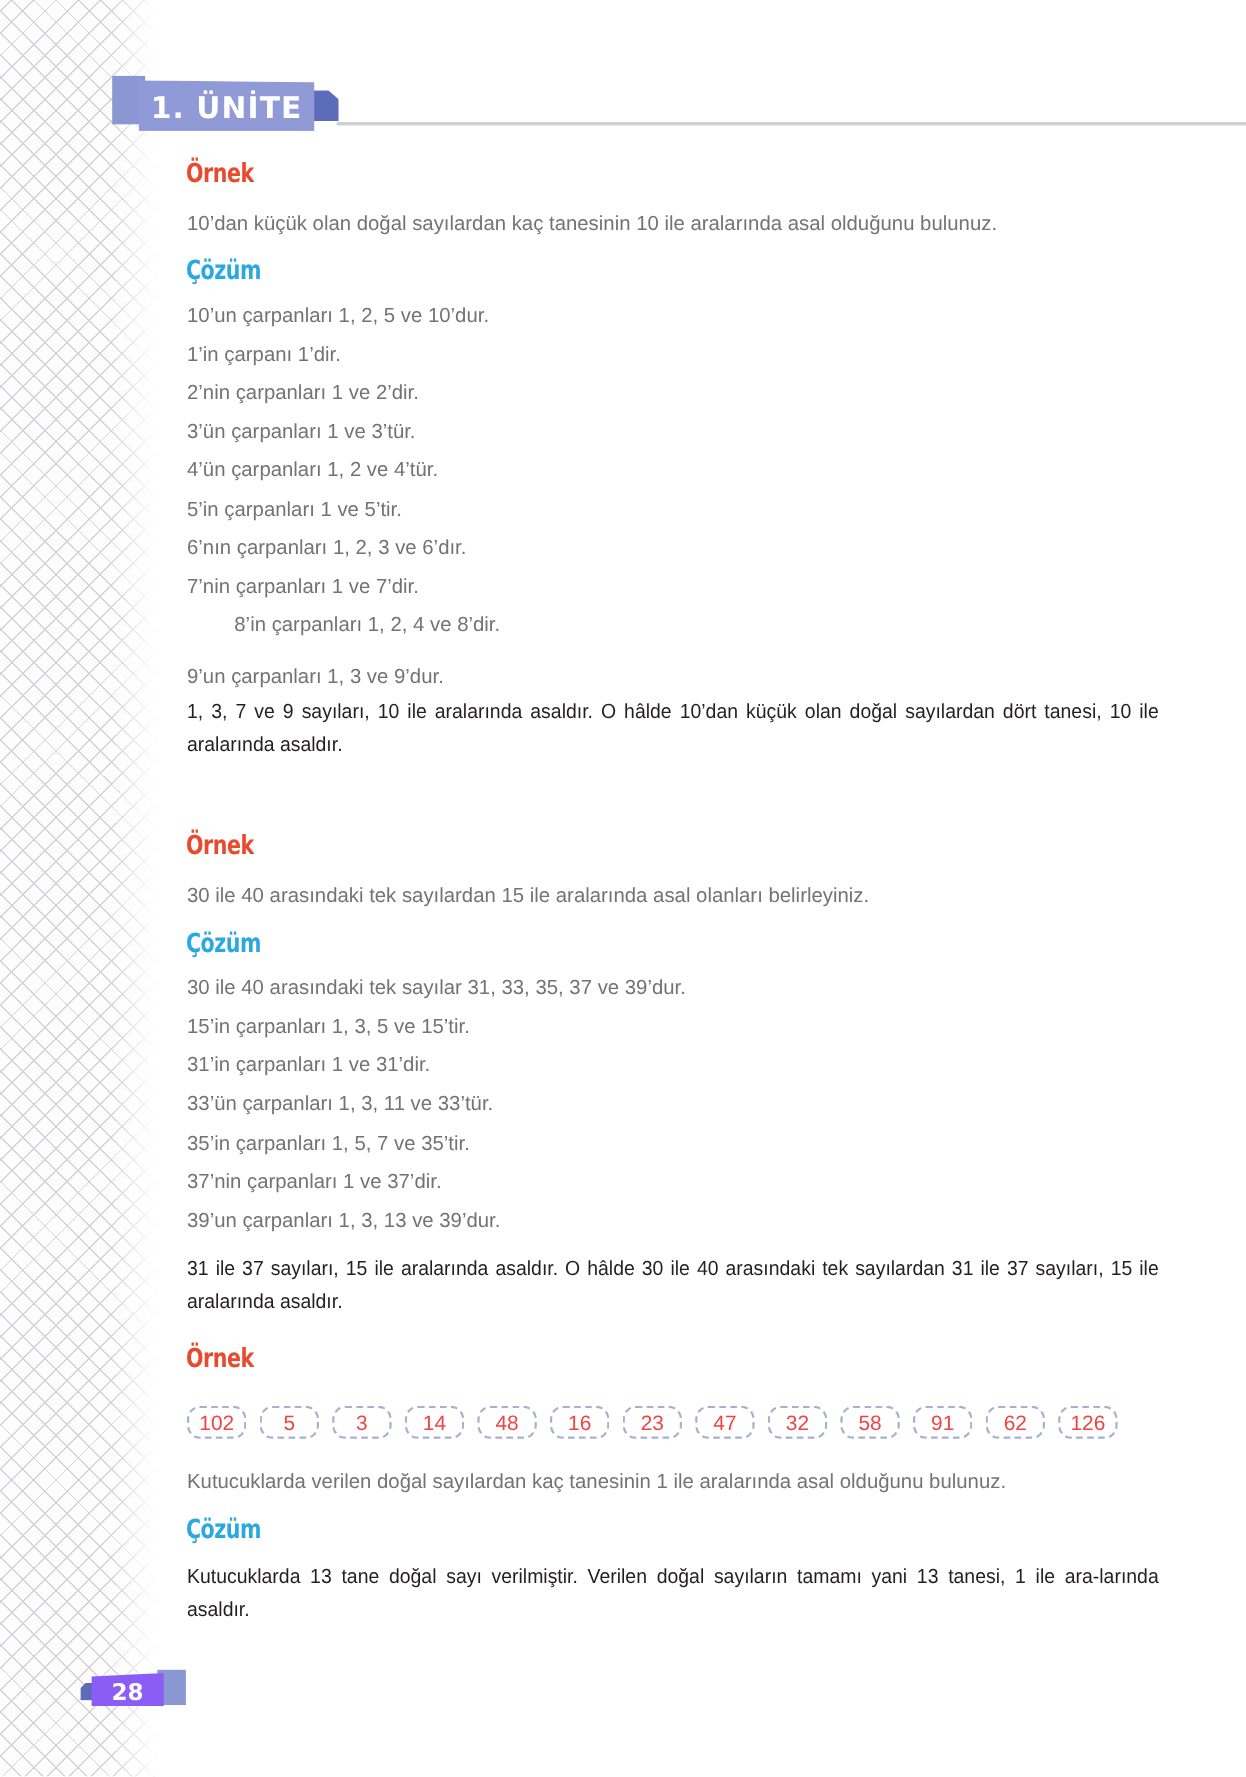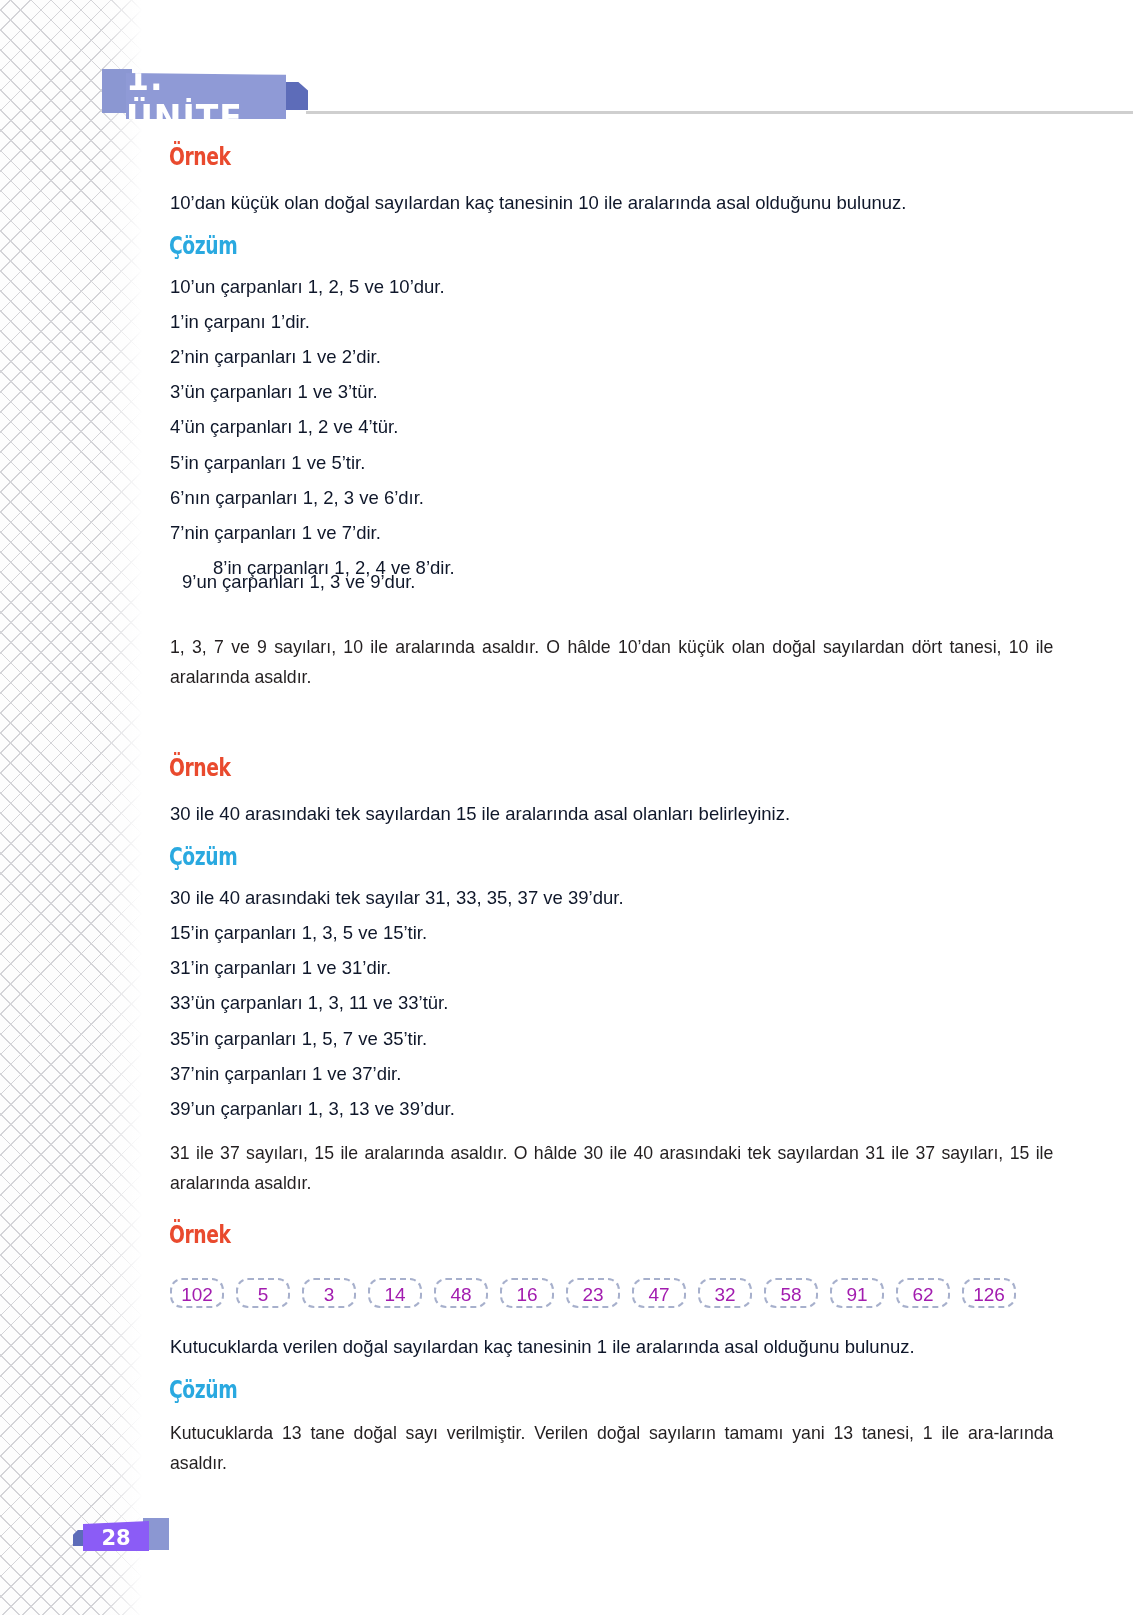--- a/index.html
+++ b/index.html
@@ -24,51 +24,51 @@
   .unit-ribbon { position: absolute; left: 102px; top: 66px; width: 210px; height: 56px; }
   .unit-ribbon .back-left { position: absolute; left: 0; top: 3px; width: 30px; height: 44px; background: #8b97d2; }
   .unit-ribbon .back-right { position: absolute; left: 182px; top: 16px; width: 24px; height: 28px; background: #5d6cb9; clip-path: polygon(0 0, 60% 0, 100% 30%, 100% 100%, 0 100%); }
   .unit-ribbon .front {
     position: absolute; left: 24px; top: 7px; width: 160px; height: 46px;
     background: #8f9ad6;
     clip-path: polygon(0 0, 100% 4%, 100% 100%, 0 100%);
     display: flex; align-items: center; justify-content: center;
   }
   .unit-title {
-    color: #ffffff; font-weight: bold; font-size: 33px; letter-spacing: 1px;
+    color: #ffffff; font-weight: bold; font-size: 27px; letter-spacing: 1px;
     font-family: "DejaVu Sans", sans-serif; padding-top: 4px;
   }
   .unit-rule { position: absolute; left: 306px; top: 111px; width: 827px; height: 3px; background: #cfcfcf; }
   .label-ornek {
     position: absolute; left: 169px;
     color: #e94a2e; font-weight: bold; font-size: 24px;
     font-family: "DejaVu Sans", sans-serif; transform: scaleX(0.78); transform-origin: left center;
     letter-spacing: -0.5px;
   }
   .label-cozum {
     position: absolute; left: 169px;
     color: #2aa9e0; font-weight: bold; font-size: 24px;
     font-family: "DejaVu Sans", sans-serif; transform: scaleX(0.78); transform-origin: left center;
     letter-spacing: -0.5px;
   }
   .line {
-    position: absolute; left: 170px; font-size: 18.5px; white-space: nowrap; color: #0f172a;
+    position: absolute; left: 170px; font-size: 18.5px; white-space: nowrap; color: #737373;
   }
   .para {
     position: absolute; left: 170px; width: 880px; font-size: 18.5px; line-height: 30px; color: #231f20;
     text-align: justify;
   }
   .para.condensed { transform: scaleX(0.955); transform-origin: left top; width: 925px; }
 
   .boxes { position: absolute; left: 170px; top: 1278px; display: flex; gap: 12px; }
   .box {
     width: 54px; height: 30px; box-sizing: border-box;
     border: 2px dashed #a7b0cc; border-radius: 12px;
     display: flex; align-items: center; justify-content: center;
-    font-size: 19px; color: #a21caf; padding-top: 3px;
+    font-size: 19px; color: #ef4444; padding-top: 3px;
   }
 
   .page-num { position: absolute; left: 73px; top: 1516px; width: 96px; height: 36px; }
   .page-num .tab-left { position: absolute; left: 0; top: 14px; width: 12px; height: 16px; background: #5d6cb9; clip-path: polygon(40% 0, 100% 0, 100% 100%, 0 100%, 0 30%); }
   .page-num .tab-right { position: absolute; left: 70px; top: 2px; width: 26px; height: 32px; background: #8b97d2; }
   .page-num .front {
     position: absolute; left: 10px; top: 5px; width: 66px; height: 30px; background: #8b5cf6;
     clip-path: polygon(0 10%, 100% 0, 100% 100%, 0 100%);
     display: flex; align-items: center; justify-content: center;
   }
@@ -94,21 +94,21 @@
 <div class="label-cozum" style="top:232px;">Çözüm</div>
 <div class="line" style="top:276px;">10’un çarpanları 1, 2, 5 ve 10’dur.</div>
 <div class="line" style="top:311px;">1’in çarpanı 1’dir.</div>
 <div class="line" style="top:346px;">2’nin çarpanları 1 ve 2’dir.</div>
 <div class="line" style="top:381px;">3’ün çarpanları 1 ve 3’tür.</div>
 <div class="line" style="top:416px;text-align:center;">4’ün çarpanları 1, 2 ve 4’tür.</div>
 <div class="line" style="top:452px;">5’in çarpanları 1 ve 5’tir.</div>
 <div class="line" style="top:487px;">6’nın çarpanları 1, 2, 3 ve 6’dır.</div>
 <div class="line" style="top:522px;">7’nin çarpanları 1 ve 7’dir.</div>
 <div class="line" style="top:557px;margin-left:43px;">8’in çarpanları 1, 2, 4 ve 8’dir.</div>
-<div class="line" style="top:571px;margin-left:12px;">9’un çarpanları 1, 3 ve 9’dur.</div>
+<div class="line" style="top:604px;">9’un çarpanları 1, 3 ve 9’dur.</div>
 <div class="para condensed" style="top:632px;">1, 3, 7 ve 9 sayıları, 10 ile aralarında asaldır. O hâlde 10’dan küçük olan doğal sayılardan dört tanesi, 10 ile aralarında asaldır.</div>
 
 <div class="label-ornek" style="top:754px;">Örnek</div>
 <div class="line" style="top:803px;">30 ile 40 arasındaki tek sayılardan 15 ile aralarında asal olanları belirleyiniz.</div>
 <div class="label-cozum" style="top:843px;">Çözüm</div>
 <div class="line" style="top:887px;">30 ile 40 arasındaki tek sayılar 31, 33, 35, 37 ve 39’dur.</div>
 <div class="line" style="top:922px;">15’in çarpanları 1, 3, 5 ve 15’tir.</div>
 <div class="line" style="top:957px;">31’in çarpanları 1 ve 31’dir.</div>
 <div class="line" style="top:992px;">33’ün çarpanları 1, 3, 11 ve 33’tür.</div>
 <div class="line" style="top:1028px;">35’in çarpanları 1, 5, 7 ve 35’tir.</div>

